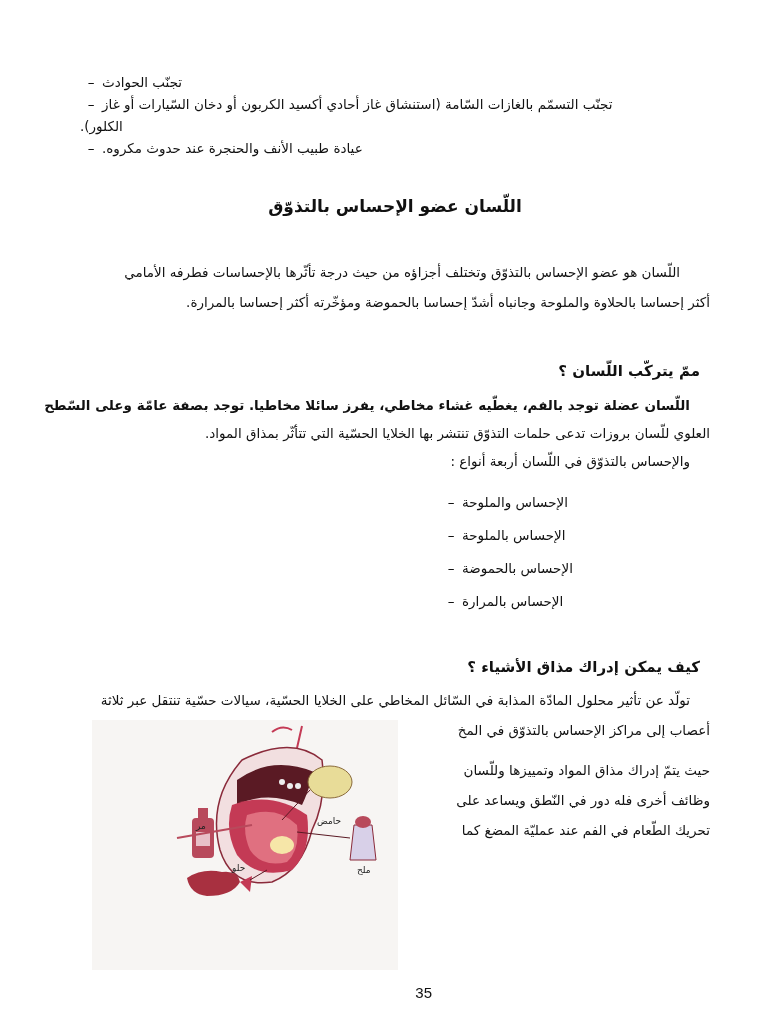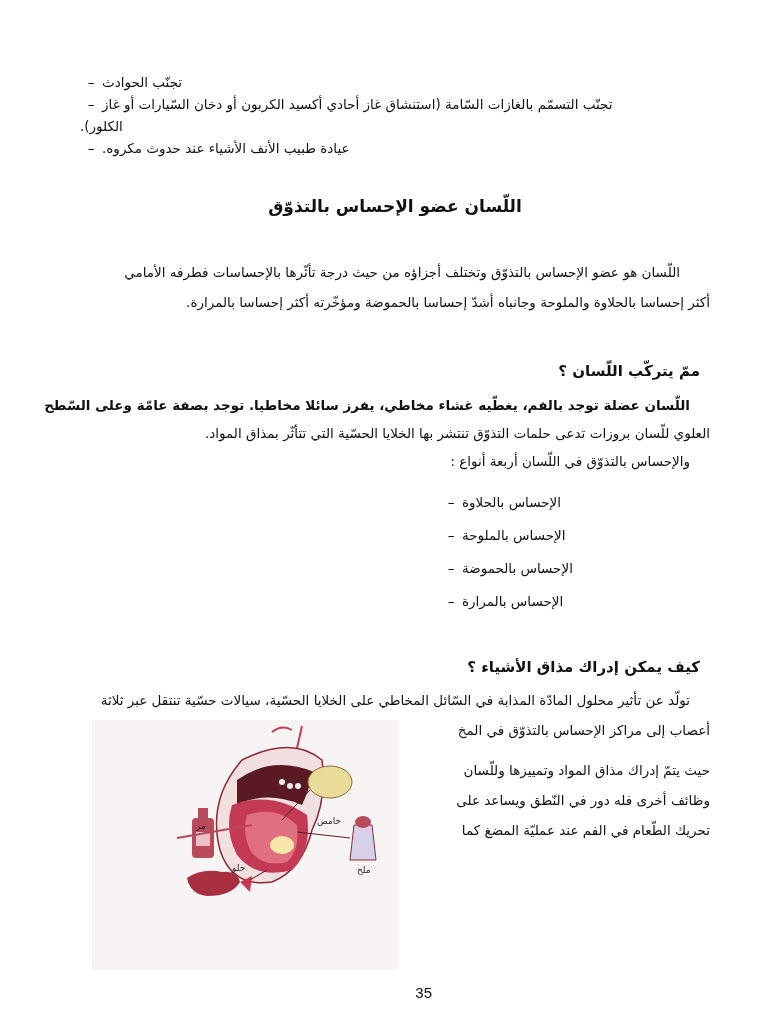--- a/index.html
+++ b/index.html
@@ -29,21 +29,21 @@
   </div>
   <div class="line bullet-line" style="height:22px;">
     <span class="dash">–</span>
     <span style="margin-right:8px">تجنّب التسمّم بالغازات السّامة (استنشاق غاز أحادي أكسيد الكربون أو دخان السّيارات أو غاز</span>
   </div>
   <div class="line bullet-line" style="height:22px;">
     <span style="margin-right:0">الكلور).</span>
   </div>
   <div class="line bullet-line" style="height:22px;">
     <span class="dash">–</span>
-    <span style="margin-right:8px">عيادة طبيب الأنف الأشياء عند حدوث مكروه.</span>
+    <span style="margin-right:8px">عيادة طبيب الأنف والحنجرة عند حدوث مكروه.</span>
   </div>
 </div>
 
 <div class="abs title rtl" style="left:200px; top:196px; width:390px; text-align:center;">اللّسان عضو الإحساس بالتذوّق</div>
 
 <div class="abs rtl" style="left:80px; top:262px; width:630px;">
   <div class="line" style="height:30px; padding-right:30px;">اللّسان هو عضو الإحساس بالتذوّق وتختلف أجزاؤه من حيث درجة تأثّرها بالإحساسات فطرفه الأمامي</div>
   <div class="line" style="height:30px;">أكثر إحساسا بالحلاوة والملوحة وجانباه أشدّ إحساسا بالحموضة ومؤخّرته أكثر إحساسا بالمرارة.</div>
 </div>
 
@@ -51,21 +51,21 @@
 
 <div class="abs rtl" style="left:80px; top:395px; width:630px;">
   <div class="line" style="height:28px; padding-right:20px;font-weight:bold;">اللّسان عضلة توجد بالفم، يغطّيه غشاء مخاطي، يفرز سائلا مخاطيا. توجد بصفة عامّة وعلى السّطح</div>
   <div class="line" style="height:28px;">العلوي للّسان بروزات تدعى حلمات التذوّق تنتشر بها الخلايا الحسّية التي تتأثّر بمذاق المواد.</div>
   <div class="line" style="height:28px; padding-right:20px;">والإحساس بالتذوّق في اللّسان أربعة أنواع :</div>
 </div>
 
 <div class="abs rtl" style="left:440px; top:492px; width:260px;">
   <div class="line bullet-line" style="height:33px;">
     <span class="dash">–</span>
-    <span style="margin-right:10px">الإحساس بالحلاوة</span>
+    <span style="margin-right:10px">الإحساس والملوحة</span>
   </div>
   <div class="line bullet-line" style="height:33px;">
     <span class="dash">–</span>
     <span style="margin-right:10px">الإحساس بالملوحة</span>
   </div>
   <div class="line bullet-line" style="height:33px;">
     <span class="dash">–</span>
     <span style="margin-right:10px">الإحساس بالحموضة</span>
   </div>
   <div class="line bullet-line" style="height:33px;">

